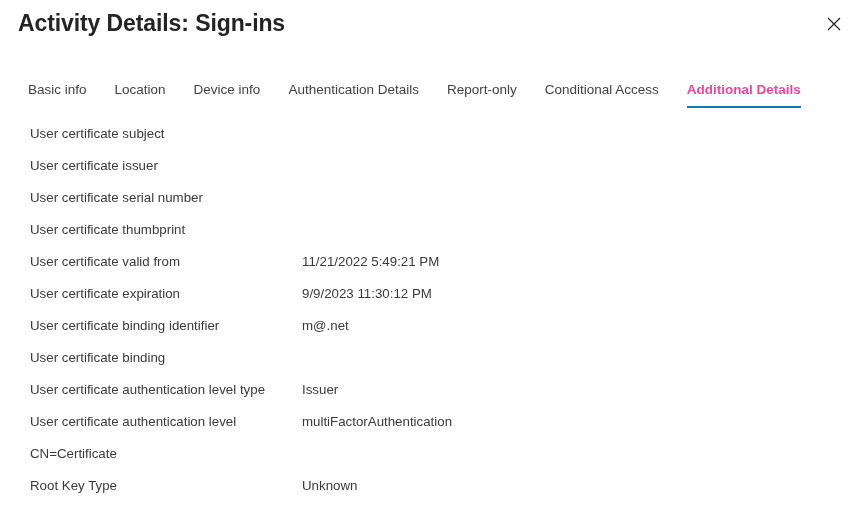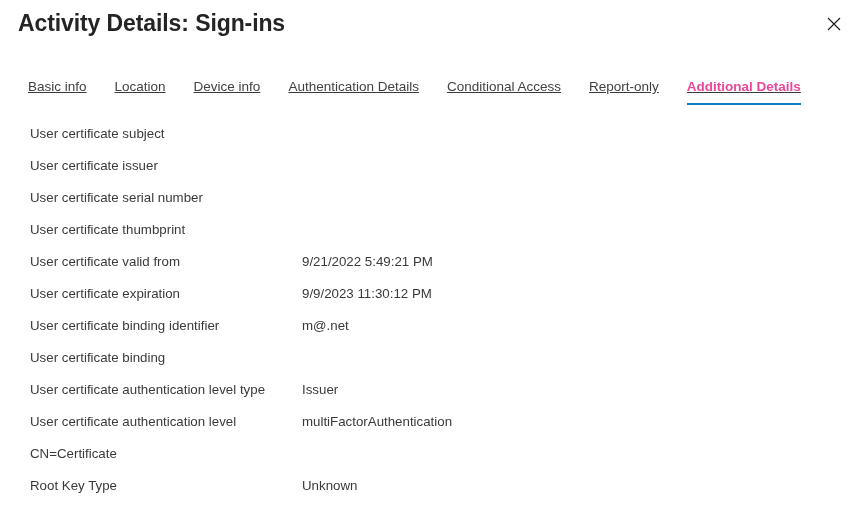--- a/index.html
+++ b/index.html
@@ -67,24 +67,23 @@
   .close-icon svg { display: block; }
 
   
   .tab-strip {
     position: absolute;
     left: 0;
     top: 78px;
     width: 849px;
     height: 30px;
     display: flex;
-    align-items: flex-start;
+    align-items: flex-end;
     padding-left: 28px;
     box-sizing: border-box;
-    text-decoration: underline;
   }
   .tab {
     position: relative;
     font-size: 13.5px;
     line-height: 18px;
     color: #424242;
     white-space: nowrap;
     margin-right: 28px;
     padding-bottom: 9px;
     cursor: pointer;
@@ -161,24 +160,24 @@
     <div class="tab">
       <span>Location</span>
     </div>
     <div class="tab">
       <span>Device info</span>
     </div>
     <div class="tab">
       <span>Authentication Details</span>
     </div>
     <div class="tab">
+      <span>Report-only</span>
+    </div>
+    <div class="tab">
       <span>Conditional Access</span>
-    </div>
-    <div class="tab">
-      <span>Report-only</span>
     </div>
     <div class="tab active">
       <span>Additional Details</span>
     </div>
   </div>
 
   <div class="details-list">
 
     <div class="detail-row">
       <div class="detail-label">User certificate subject</div>
@@ -195,21 +194,21 @@
       <div class="detail-value"></div>
     </div>
 
     <div class="detail-row">
       <div class="detail-label">User certificate thumbprint</div>
       <div class="detail-value"></div>
     </div>
 
     <div class="detail-row">
       <div class="detail-label">User certificate valid from</div>
-      <div class="detail-value">9/21/2022 5:49:21 PM</div>
+      <div class="detail-value">11/21/2022 5:49:21 PM</div>
     </div>
 
     <div class="detail-row">
       <div class="detail-label">User certificate expiration</div>
       <div class="detail-value">9/9/2023 11:30:12 PM</div>
     </div>
 
     <div class="detail-row">
       <div class="detail-label">User certificate binding identifier</div>
       <div class="detail-value">m@.net</div>

